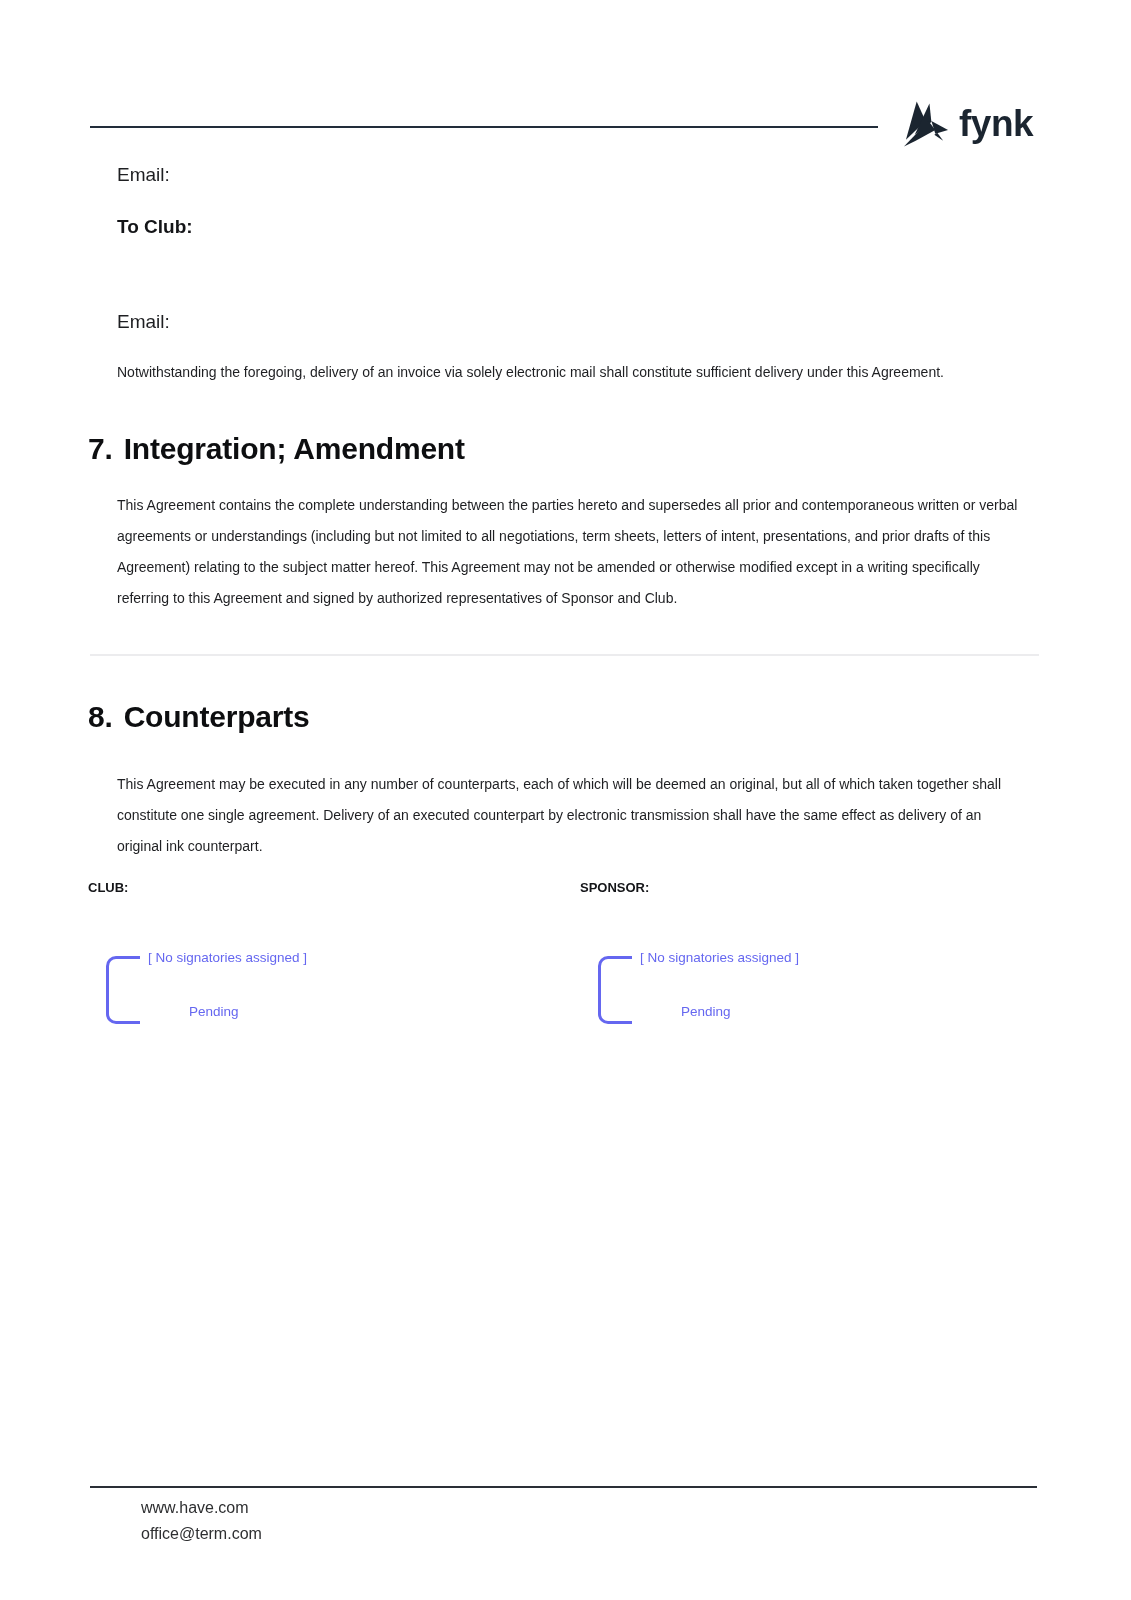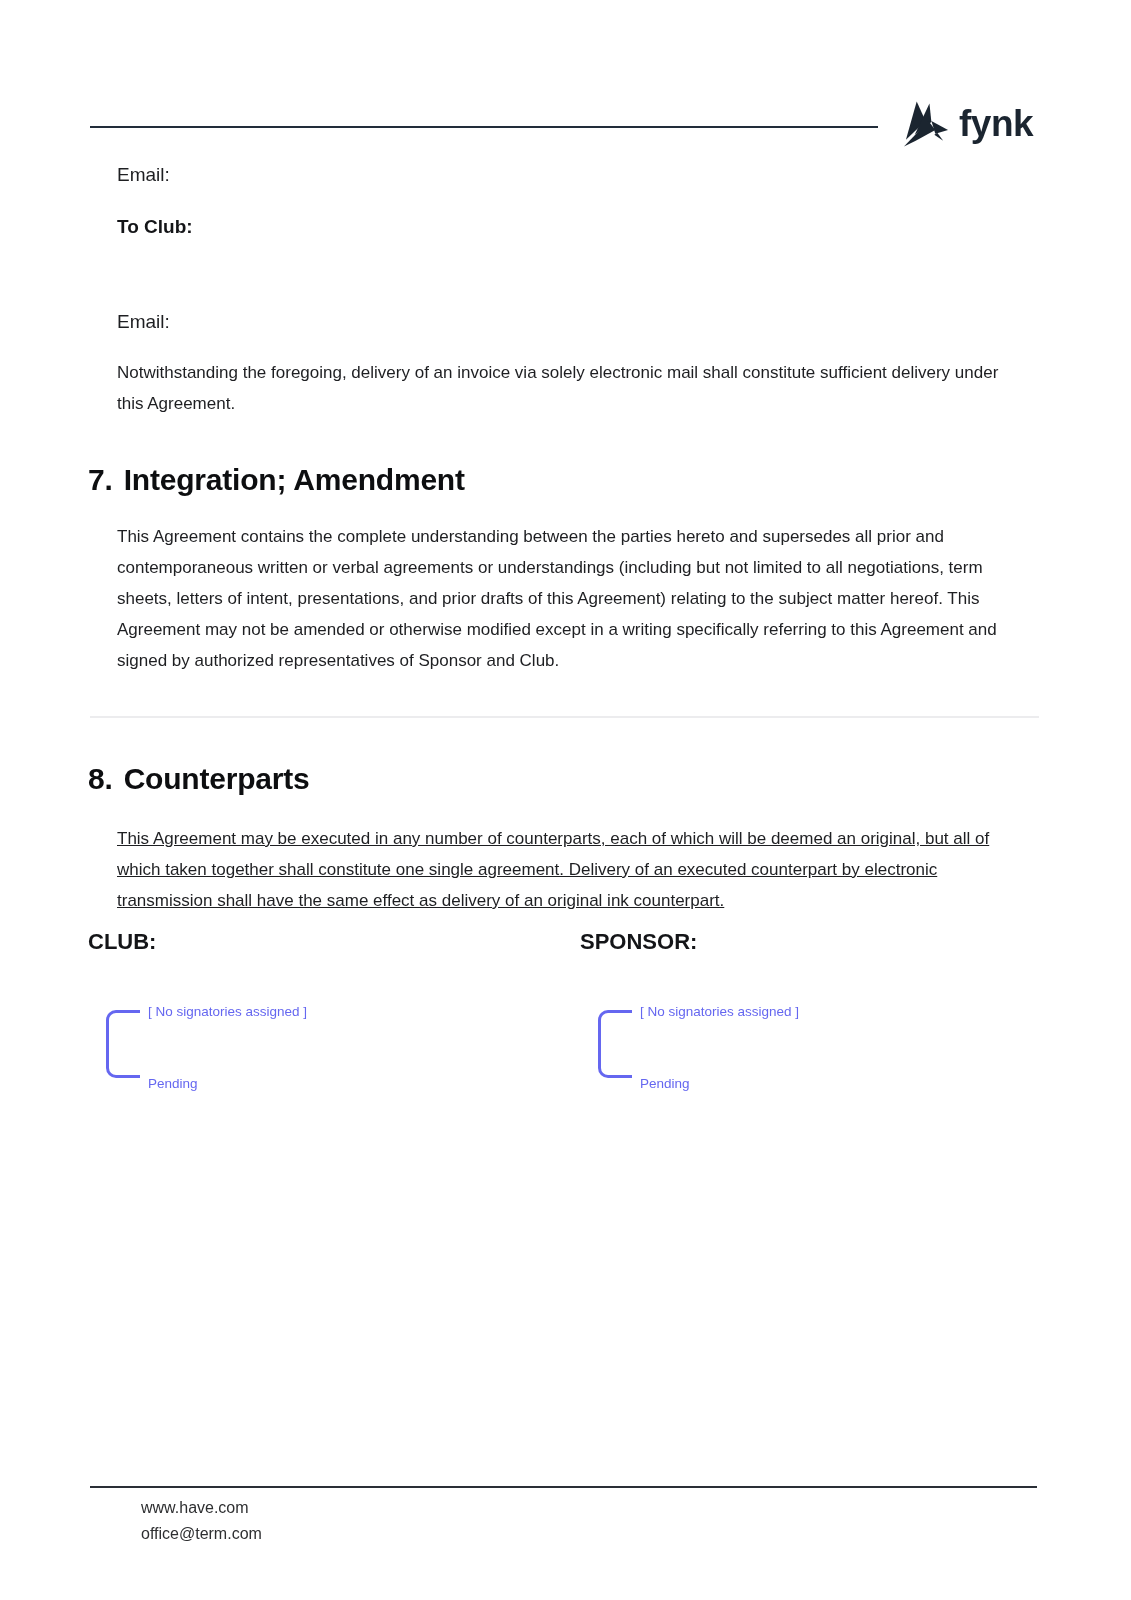--- a/index.html
+++ b/index.html
@@ -20,60 +20,60 @@
     display:flex; align-items:center; gap:9px;
   }
   .logo svg { width:47px; height:48px; display:block; }
   .logo-word {
     font-size:37px; font-weight:700; color:#1b2530; letter-spacing:-0.5px;
     line-height:48px;
   }
 
   
   .content { position:absolute; top:0; left:0; width:1131px; padding:160px 0 0 88px; }
-  .body-text { font-size:17px; line-height:31px; color:#1e1f22; max-width:908px; }
+  .body-text { font-size:14px; line-height:31px; color:#1e1f22; max-width:908px; }
   .indent { margin-left:29px; }
   .label-line { font-size:19px; line-height:29px; color:#1e1f22; }
   .bold { font-weight:700; color:#141518; }
 
   .p-toclub  { margin-top:23px; }
   .p-email2  { margin-top:66px; }
   .p-notice  { margin-top:21px; }
 
   h2.section-heading {
     margin-top:43px; font-size:30px; line-height:36px; font-weight:700;
     color:#0d0e10; letter-spacing:-0.2px;
   }
   h2 .sec-num { display:inline-block; margin-right:11px; }
   .h-counterparts { margin-top:45px; }
   .p-sec7 { margin-top:23px; }
   .section-divider {
     border:none; height:2px; background:#ececee; margin-top:40px;
     width:949px; margin-left:2px;
   }
-  .p-sec8 { margin-top:26px;text-decoration:underline; }
+  .p-sec8 { margin-top:34px; }
   .p-witness { margin-top:24px; max-width:930px; }
 
   
   .sig-row { display:flex; margin-top:11px; }
   .sig-col-left { width:492px; }
   .sig-col-right { flex:1; }
-  .sig-party-label { font-size:22px; line-height:29px; font-weight:700; color:#141518; }
+  .sig-party-label { font-size:13px; line-height:29px; font-weight:700; color:#141518; }
   .sig-block { position:relative; height:90px; margin-top:48px; }
   .sig-bracket {
     position:absolute; left:18px; top:6px; width:31px; height:62px;
     border:3px solid #6567f0; border-right:none;
     border-radius:10px 0 0 10px;
   }
   .sig-top-text, .sig-bottom-text {
     position:absolute; left:60px; font-size:13.5px; line-height:16px;
     color:#6567f0; font-weight:500; white-space:nowrap;text-align:right;
   }
   .sig-top-text { top:0; }
-  .sig-bottom-text { top:72px; }
+  .sig-bottom-text { top:54px;margin-left:41px; }
 
   
   .footer-rule {
     position:absolute; top:1486px; left:90px; width:947px; height:2px;
     background:#2a2f36;
   }
   .footer-text {
     position:absolute; top:1495px; left:141px;
     font-size:16px; line-height:26px; color:#2e2f31;
   }

